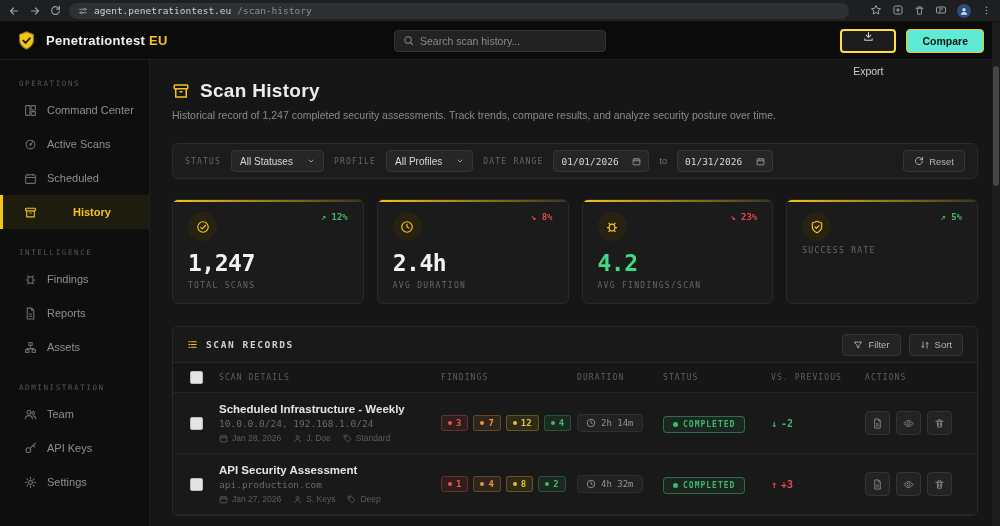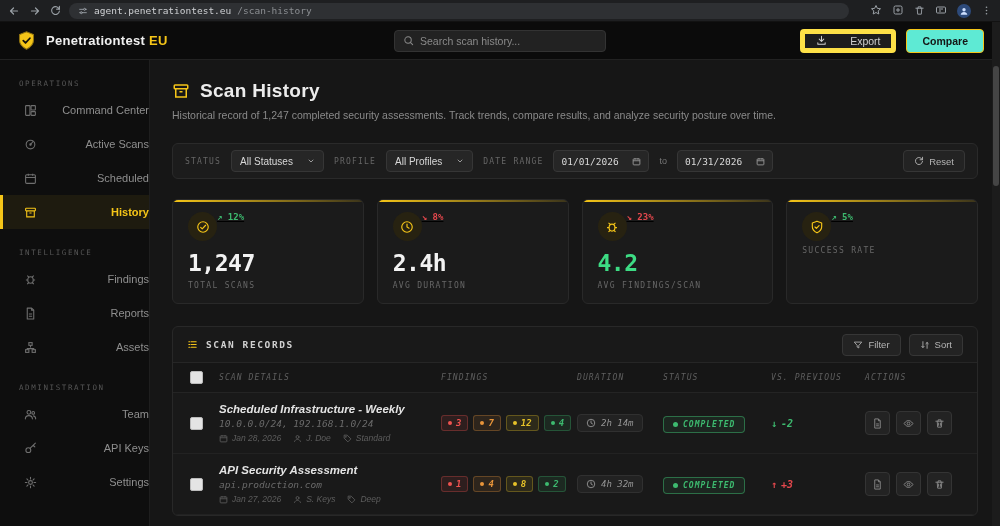--- a/index.html
+++ b/index.html
@@ -27,33 +27,33 @@
     color:#f0f0f0; letter-spacing:0.3px; }
   .brand .accent { color:#f5c518; }
   .searchbox { position:absolute; left:50%; transform:translateX(-50%); width:212px; height:22px;
     background:#222; border:1px solid #333; border-radius:4px; display:flex; align-items:center;
     gap:6px; padding:0 8px; color:#8a8a8a; }
   .searchbox input { flex:1; background:transparent; border:none; outline:none; color:#bbb;
     font-size:10.5px; font-family:"Liberation Sans", sans-serif; }
   .searchbox input::placeholder { color:#8a8a8a; }
   .hactions { margin-left:auto; display:flex; align-items:center; gap:10px; }
   .btn-dark { height:24px; display:inline-flex; align-items:center; gap:23px; padding:0 11px;
-    background:#1d1d1d; border:5px solid #fde047; border-radius:4px; color:#cfcfcf;
-    font-size:10.5px; cursor:pointer; }
+    background:#1d1d1d; border:2px solid #fde047; border-radius:4px; color:#cfcfcf;
+    font-size:10.5px; cursor:pointer;flex-direction:column; }
   .btn-yellow { height:24px; display:inline-flex; align-items:center; padding:0 15px;
     background:#5eead4; border:1px solid #f5c518; border-radius:4px; color:#141414;
     font-size:10.5px; font-weight:bold; cursor:pointer; }
 
   
   .app-body { display:flex; height:466px; }
   .sidebar { width:150px; background:#0e0e0e; border-right:1px solid #1e1e1e; padding-top:10px; flex-shrink:0; }
   .sec-label { padding:9px 19px 5px; font-size:7.5px; letter-spacing:1.6px; color:#565656;
     font-family:"DejaVu Sans Mono", monospace; }
   .side-item { height:34px; display:flex; align-items:center; gap:10px; padding-left:21px;
-    color:#8f8f8f; font-size:11px; cursor:pointer; border-left:3px solid transparent;justify-content:space-between; }
+    color:#8f8f8f; font-size:11px; cursor:pointer; border-left:3px solid transparent; }
   .side-item .sic { color:#6f6f6f; display:flex; }
   .side-item.active { background:rgba(245,197,24,0.07); border-left-color:#f5c518;
     color:#f5c518; font-weight:bold;gap:36px; }
   .side-item.active .sic { color:#f5c518; }
   .sec-gap { height:10px; }
 
   .main { flex:1; background:#161616; padding:20px 22px; overflow:hidden; }
 
   
   .page-head { display:flex; align-items:center; gap:10px; color:#f5c518; }
@@ -76,42 +76,42 @@
   .btn-ghost { height:22px; display:inline-flex; align-items:center; gap:5px; padding:0 10px;
     background:#232323; border:1px solid #363636; border-radius:4px; color:#b5b5b5;
     font-size:9.5px; cursor:pointer; }
 
   
   .stats { margin-top:20px; display:grid; grid-template-columns:repeat(4,1fr); gap:13px; }
   .card { position:relative; background:#1b1b1b; border:1px solid #292929; border-radius:6px;
     padding:12px 15px 13px; overflow:hidden; }
   .card::before { content:""; position:absolute; top:0; left:0; right:0; height:2px;
     background:linear-gradient(90deg,#f5c518,rgba(245,197,24,0.15)); }
-  .card-top { display:flex; align-items:flex-start;text-decoration:underline; }
+  .card-top { display:flex; justify-content:space-between; align-items:flex-start; }
   .icon-circle { width:29px; height:29px; border-radius:50%; background:#272211;
     display:flex; align-items:center; justify-content:center; color:#f5c518; }
   .trend { font-size:9px; font-weight:bold; font-family:"DejaVu Sans Mono", monospace; }
   .trend.up { color:#3dba6f; }
   .trend.down { color:#e5484d; }
   .value { margin-top:9px; font-size:23px; font-weight:bold; color:#f2f2f2;
     font-family:"DejaVu Sans Mono", monospace; letter-spacing:-0.5px; }
   .value.green { color:#3ddc84; }
   .stat-label { margin-top:5px; font-size:8px; letter-spacing:1.3px; color:#676767;
     font-family:"DejaVu Sans Mono", monospace; }
 
   
   .panel { margin-top:22px; background:#191919; border:1px solid #282828; border-radius:6px;
     overflow:hidden; }
   .panel-head { height:36px; display:flex; align-items:center; padding:0 14px;
     border-bottom:1px solid #262626; }
   .panel-title { display:flex; align-items:center; gap:8px; font-size:9.5px; font-weight:bold;
     letter-spacing:1.6px; color:#d0d0d0; font-family:"DejaVu Sans Mono", monospace; }
   .panel-title .gold { color:#f5c518; display:flex; }
   .panel-actions { margin-left:auto; display:flex; gap:8px; }
-  .tgrid { display:grid; grid-template-columns:46px 222px 136px 86px 108px 94px 1fr; align-items:center;font-style:italic; }
+  .tgrid { display:grid; grid-template-columns:46px 222px 136px 86px 108px 94px 1fr; align-items:center; }
   .thead { height:30px; background:#161616; border-bottom:1px solid #242424; }
   .th { font-size:8px; letter-spacing:1.1px; color:#5f5f5f;
     font-family:"DejaVu Sans Mono", monospace; }
   .cb-cell { display:flex; justify-content:center; }
   .checkbox { width:13px; height:13px; background:#e4e4e4; border-radius:2px;
     border:1px solid #bbb; cursor:pointer; }
   .trow { height:61px; border-bottom:1px solid #222; }
   .r-title { font-size:11.5px; font-weight:bold; color:#e4e4e4; }
   .r-target { margin-top:3px; font-size:9.5px; color:#6a6a6a;
     font-family:"DejaVu Sans Mono", monospace; }

